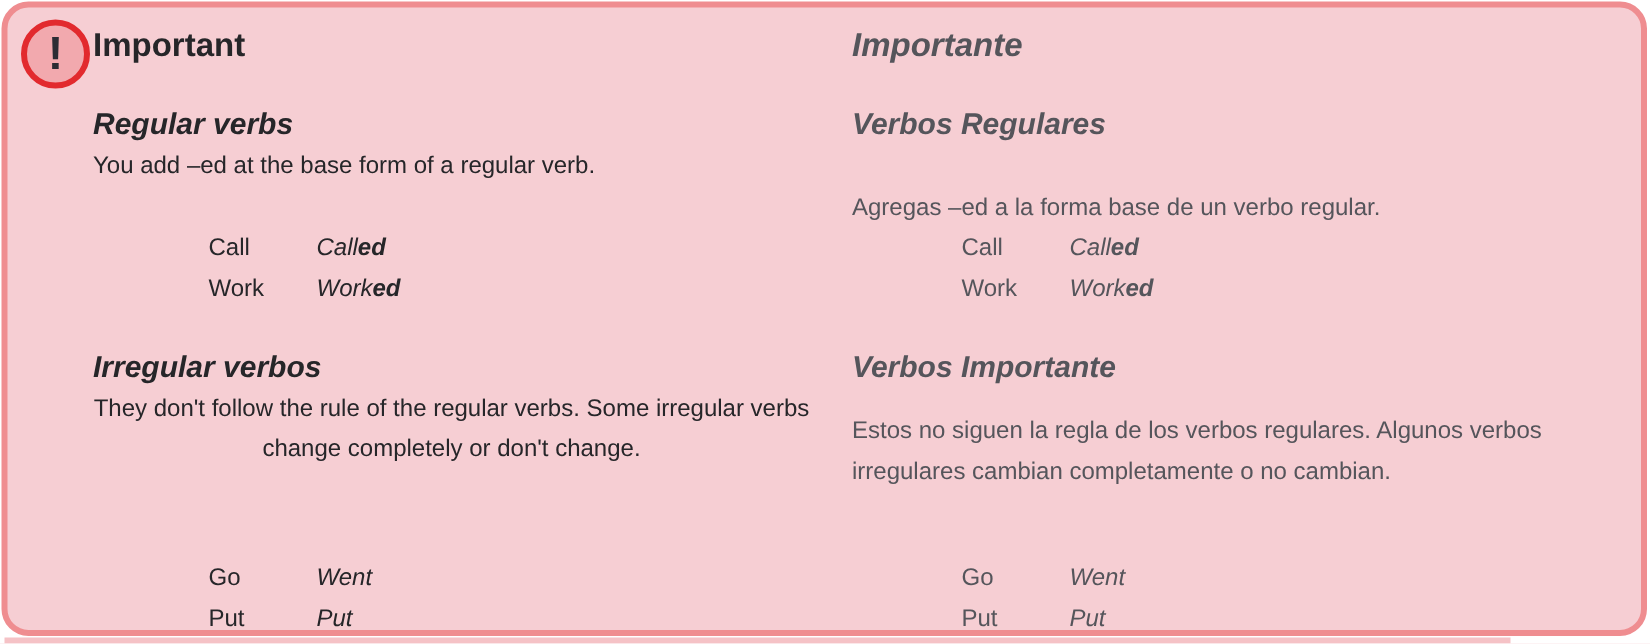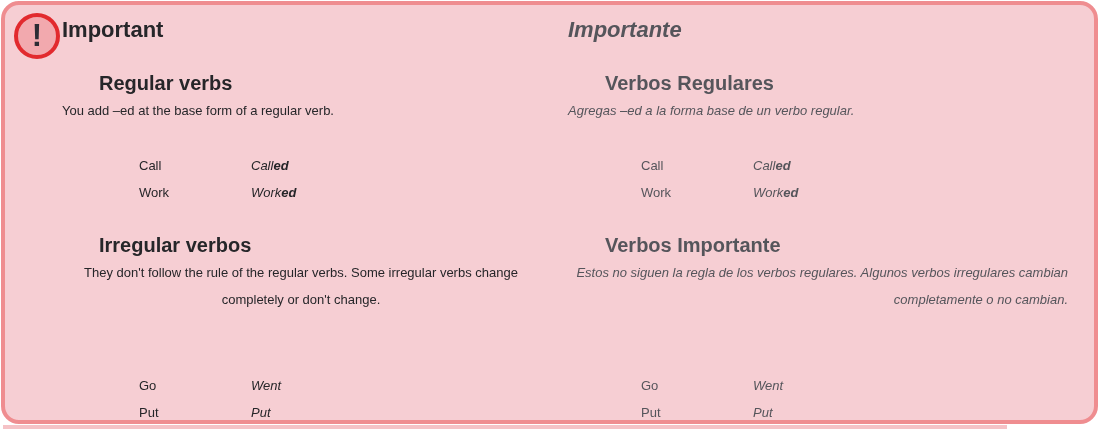--- a/index.html
+++ b/index.html
@@ -30,30 +30,30 @@
     position:absolute;left:9px;top:8px;width:46px;height:46px;
     border:4px solid var(--icon-ring);
     border-radius:50%;
     background:var(--icon-bg);
     display:flex;align-items:center;justify-content:center;
   }
   .excl{
     font-weight:bold;font-size:31px;line-height:1;color:var(--icon-mark);
     transform:translateY(-1px);
   }
-  .tblock{position:absolute;font-size:13px;line-height:27px;}
+  .tblock{position:absolute;font-size:16px;line-height:27px;}
   .en{color:var(--text-dark);}
   .es{color:var(--text-gray);}
   .h-title{font-weight:bold;font-size:22px;}
   .h-title.es{font-style:italic;}
-  .h-sub{font-weight:bold;font-size:20px;margin-left:37px;}
-  .body-es{font-style:italic;}
+  .h-sub{font-weight:bold;font-style:italic;font-size:20px;}
+  .body-es{margin-top:28px;}
   .ex-row{display:flex;}
   .ex-base{display:inline-block;width:72px;}
-  .ex-past{font-style:italic;margin-left:40px;}
+  .ex-past{font-style:italic;}
   .ex-suffix{font-weight:bold;}
 </style>
 </head>
 <body>
 
 <div class="page">
   <div class="callout-box">
 
     <div class="icon-circle">
       <span class="excl">!</span>
@@ -99,21 +99,21 @@
         <span class="ex-base">Call</span>
         <span class="ex-past"><span>Call</span><span class="ex-suffix">ed</span></span>
       </div>
       <div class="ex-row">
         <span class="ex-base">Work</span>
         <span class="ex-past"><span>Work</span><span class="ex-suffix">ed</span></span>
       </div>
     </div>
 
     <div class="tblock h-sub es" style="left:563px;top:227px;">Verbos Importante</div>
-    <div class="tblock es body-es" style="left:563px;top:254px;width:500px;text-align:right;">Estos no siguen la regla de los verbos regulares. Algunos verbos irregulares cambian completamente o no cambian.</div>
+    <div class="tblock es body-es" style="left:563px;top:241px;width:500px;">Estos no siguen la regla de los verbos regulares. Algunos verbos irregulares cambian completamente o no cambian.</div>
 
     <div class="tblock es" style="left:636px;top:367px;">
       <div class="ex-row">
         <span class="ex-base">Go</span>
         <span class="ex-past"><span>Went</span><span class="ex-suffix"></span></span>
       </div>
       <div class="ex-row">
         <span class="ex-base">Put</span>
         <span class="ex-past"><span>Put</span><span class="ex-suffix"></span></span>
       </div>

